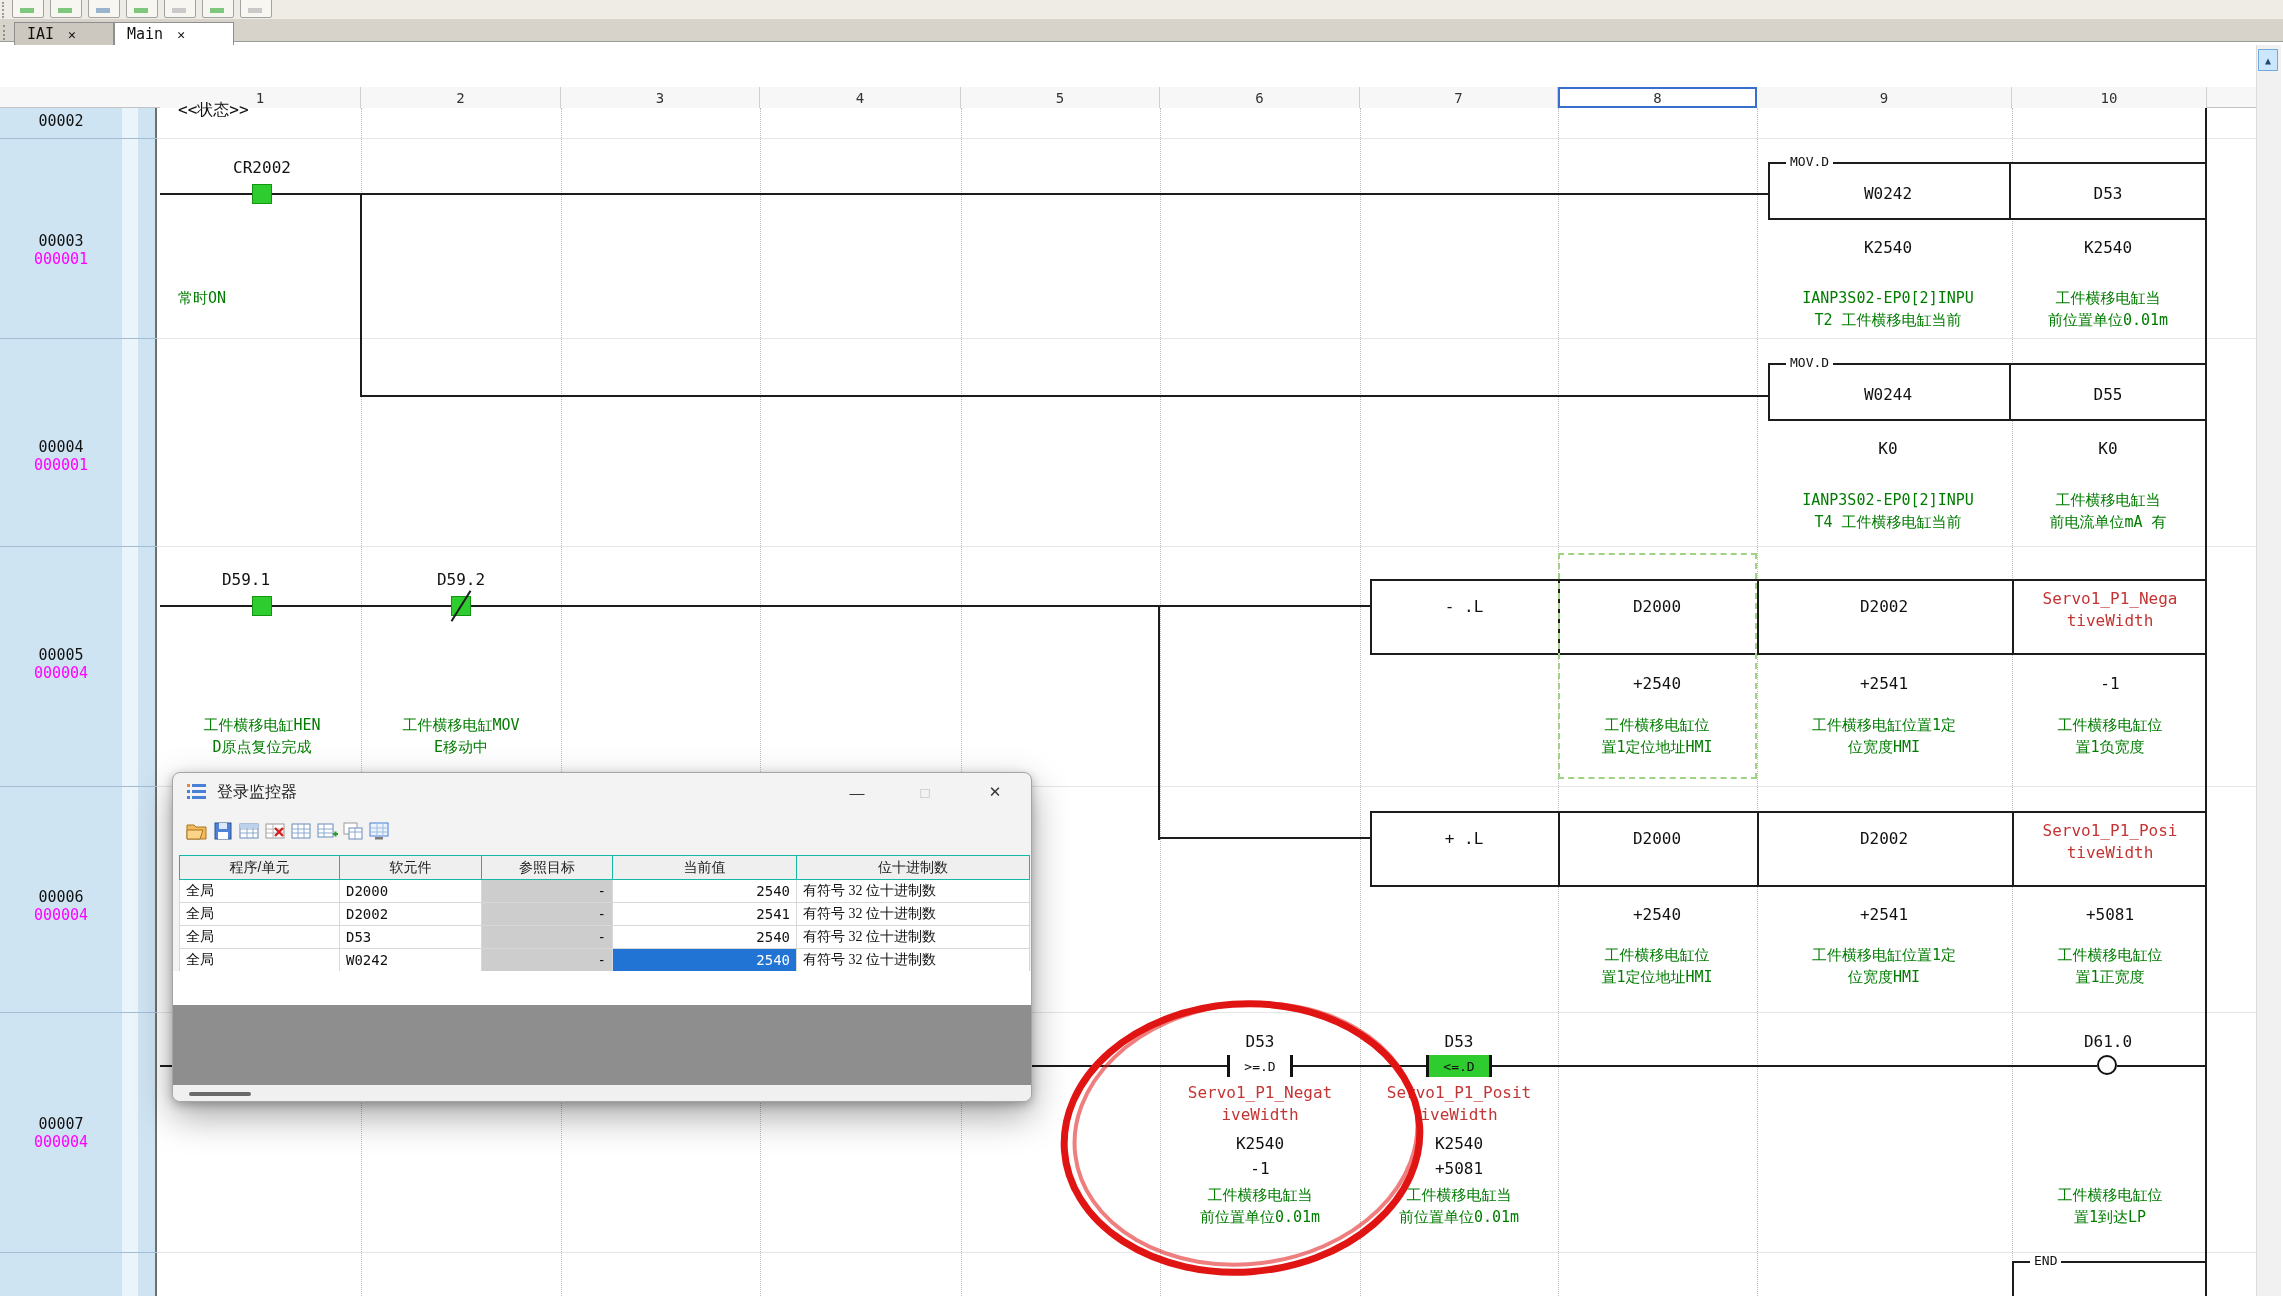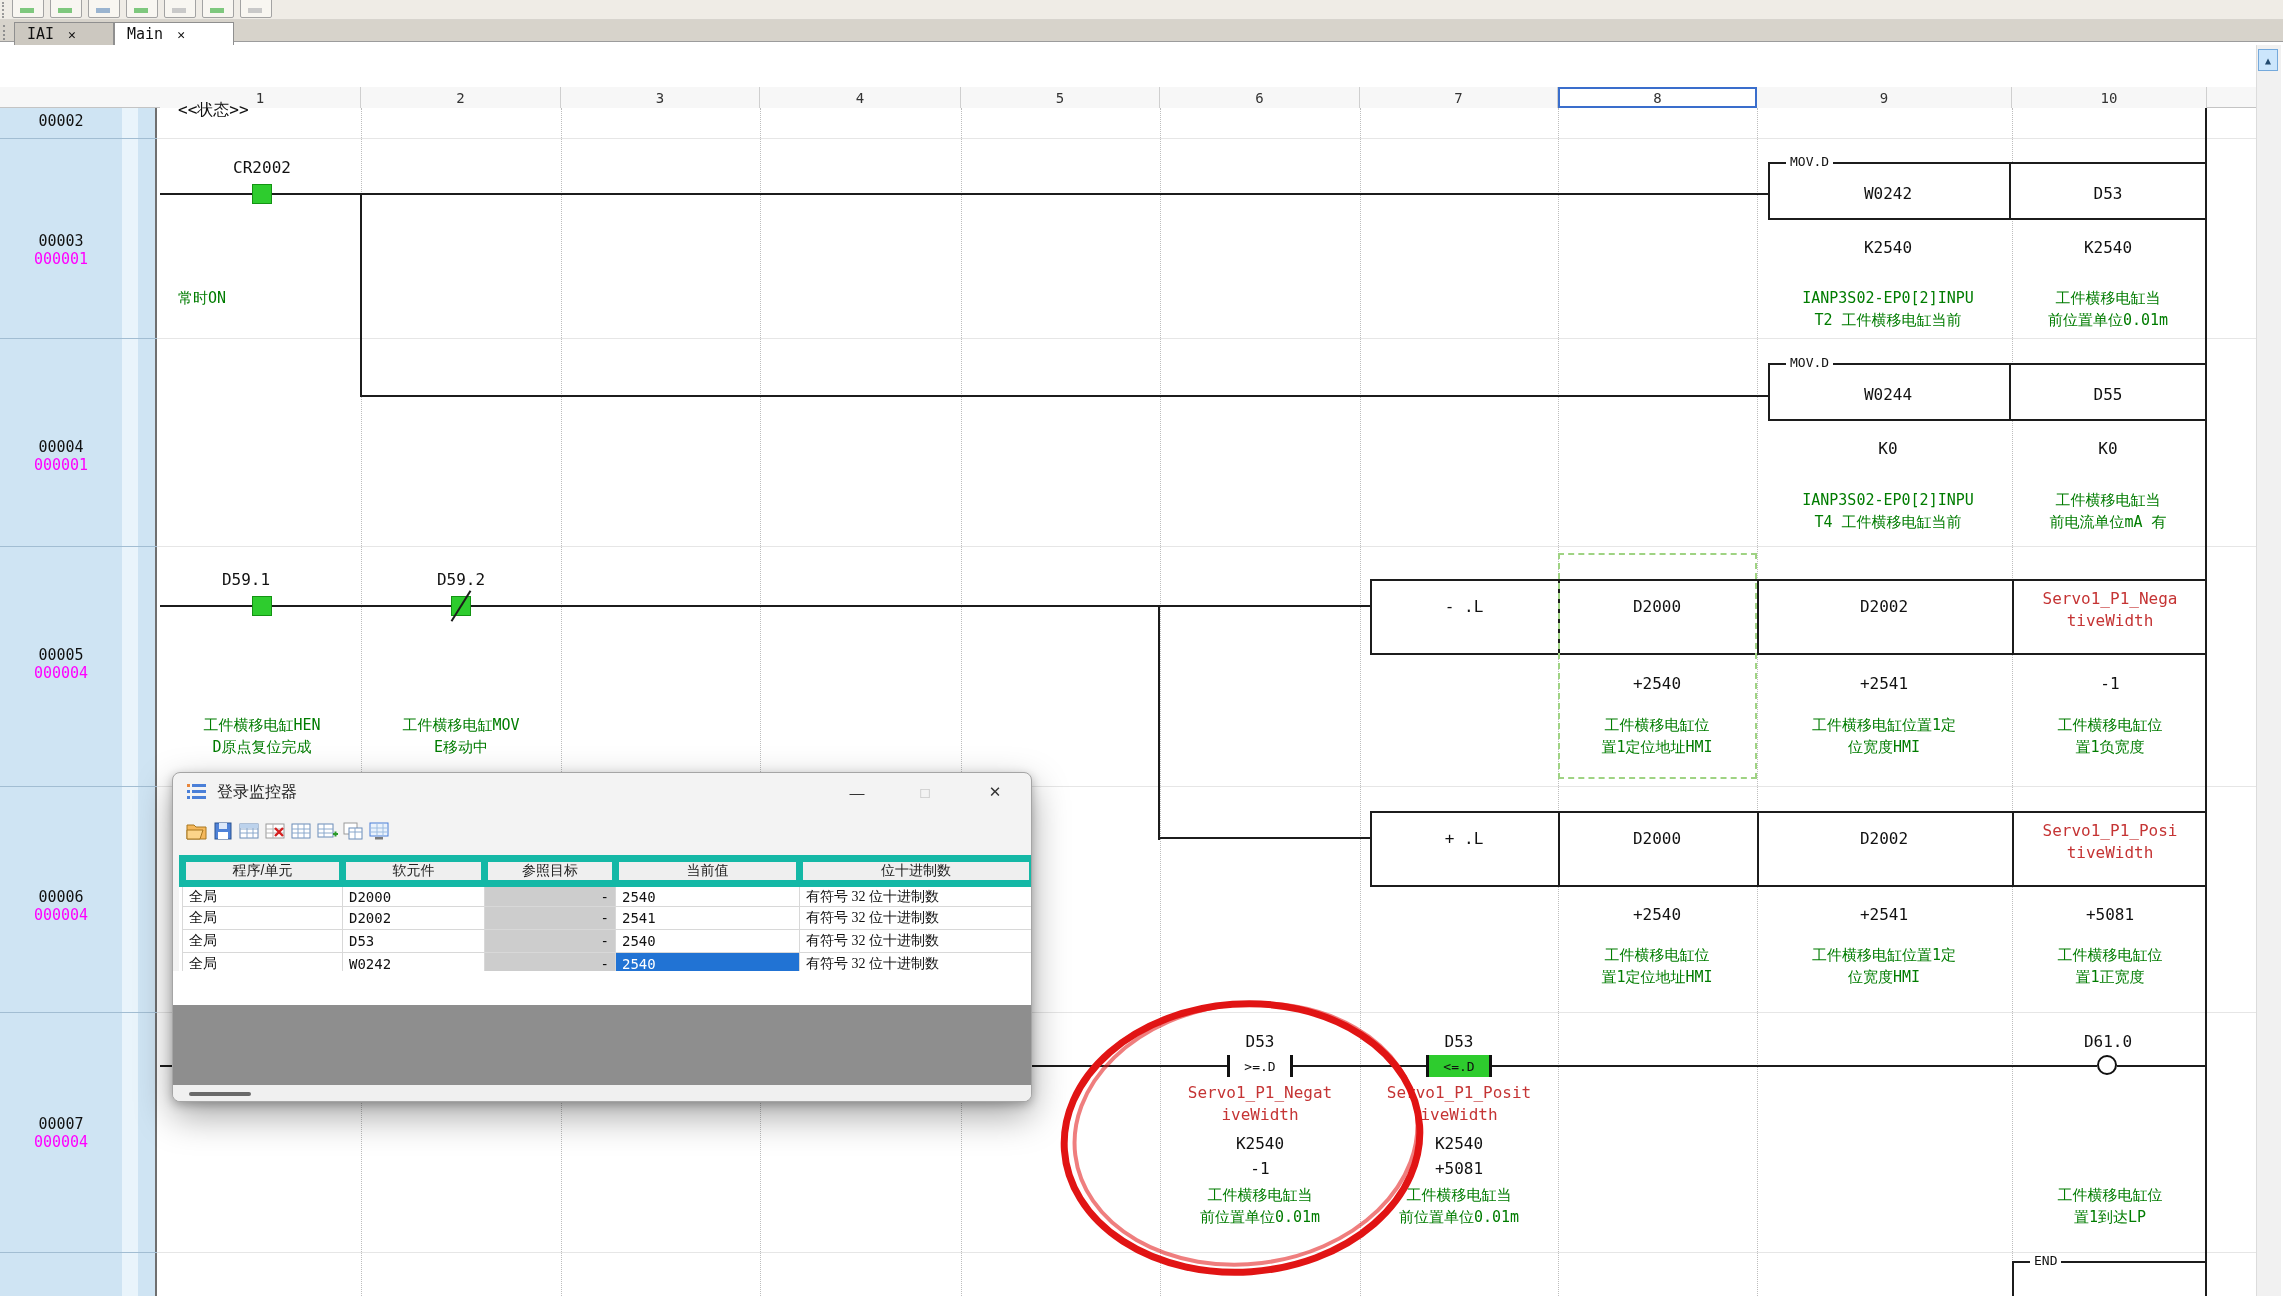--- a/index.html
+++ b/index.html
@@ -48,25 +48,25 @@
   .gcell{position:absolute;left:0;width:157px}
   
   .selframe{border:2px dashed #9fd383;z-index:6}
   
   .win{left:172px;top:772px;width:860px;height:330px;background:#f3f3f3;border:1px solid #a5a5a5;border-radius:8px;
        box-shadow:0 14px 36px rgba(0,0,0,.35),0 3px 10px rgba(0,0,0,.25);overflow:hidden;z-index:40;
        font-family:"Liberation Sans","DejaVu Sans",sans-serif}
   .winbtn{position:absolute;top:0;width:48px;height:38px;display:flex;align-items:center;justify-content:center;font-size:15px;color:#333}
   .wicon{position:absolute;width:24px;height:22px;display:flex;align-items:center;justify-content:center}
   #wtable{border-collapse:collapse;table-layout:fixed;width:850px;font-size:14px;background:#fff}
-  #wtable th{background:#efefef;border:7px solid #14b8a6;font-weight:normal;height:24px;color:#222;padding:0 4px}
+  #wtable th{background:#efefef;border:1px solid #14b8a6;font-weight:normal;height:24px;color:#222;padding:0 4px}
   #wtable td{border:1px solid #d8d8d8;height:23px;padding:0 6px;background:#fff;color:#111;overflow:hidden;white-space:nowrap;
              font-family:"DejaVu Sans Mono",monospace}
   #wtable td.refc{background:#cdcdcd;text-align:right}
-  #wtable td.num{text-align:left}
+  #wtable td.num{text-align:right}
   #wtable td.sel{background:#2173d4;color:#fff}
   #wtable td.fmt{font-family:Liberation Serif, serif}
   
   .vsb{left:2256px;top:45px;width:25px;height:1251px;background:#f1f1f1;border-left:1px solid #dcdcdc}
   .vsbup{position:absolute;left:2258px;top:49px;width:20px;height:22px;background:#cce6fc;border:1px solid #74a9dc;
          color:#234a6e;font-size:10px;display:flex;align-items:center;justify-content:center}
 </style>
 </head>
 <body>
 

